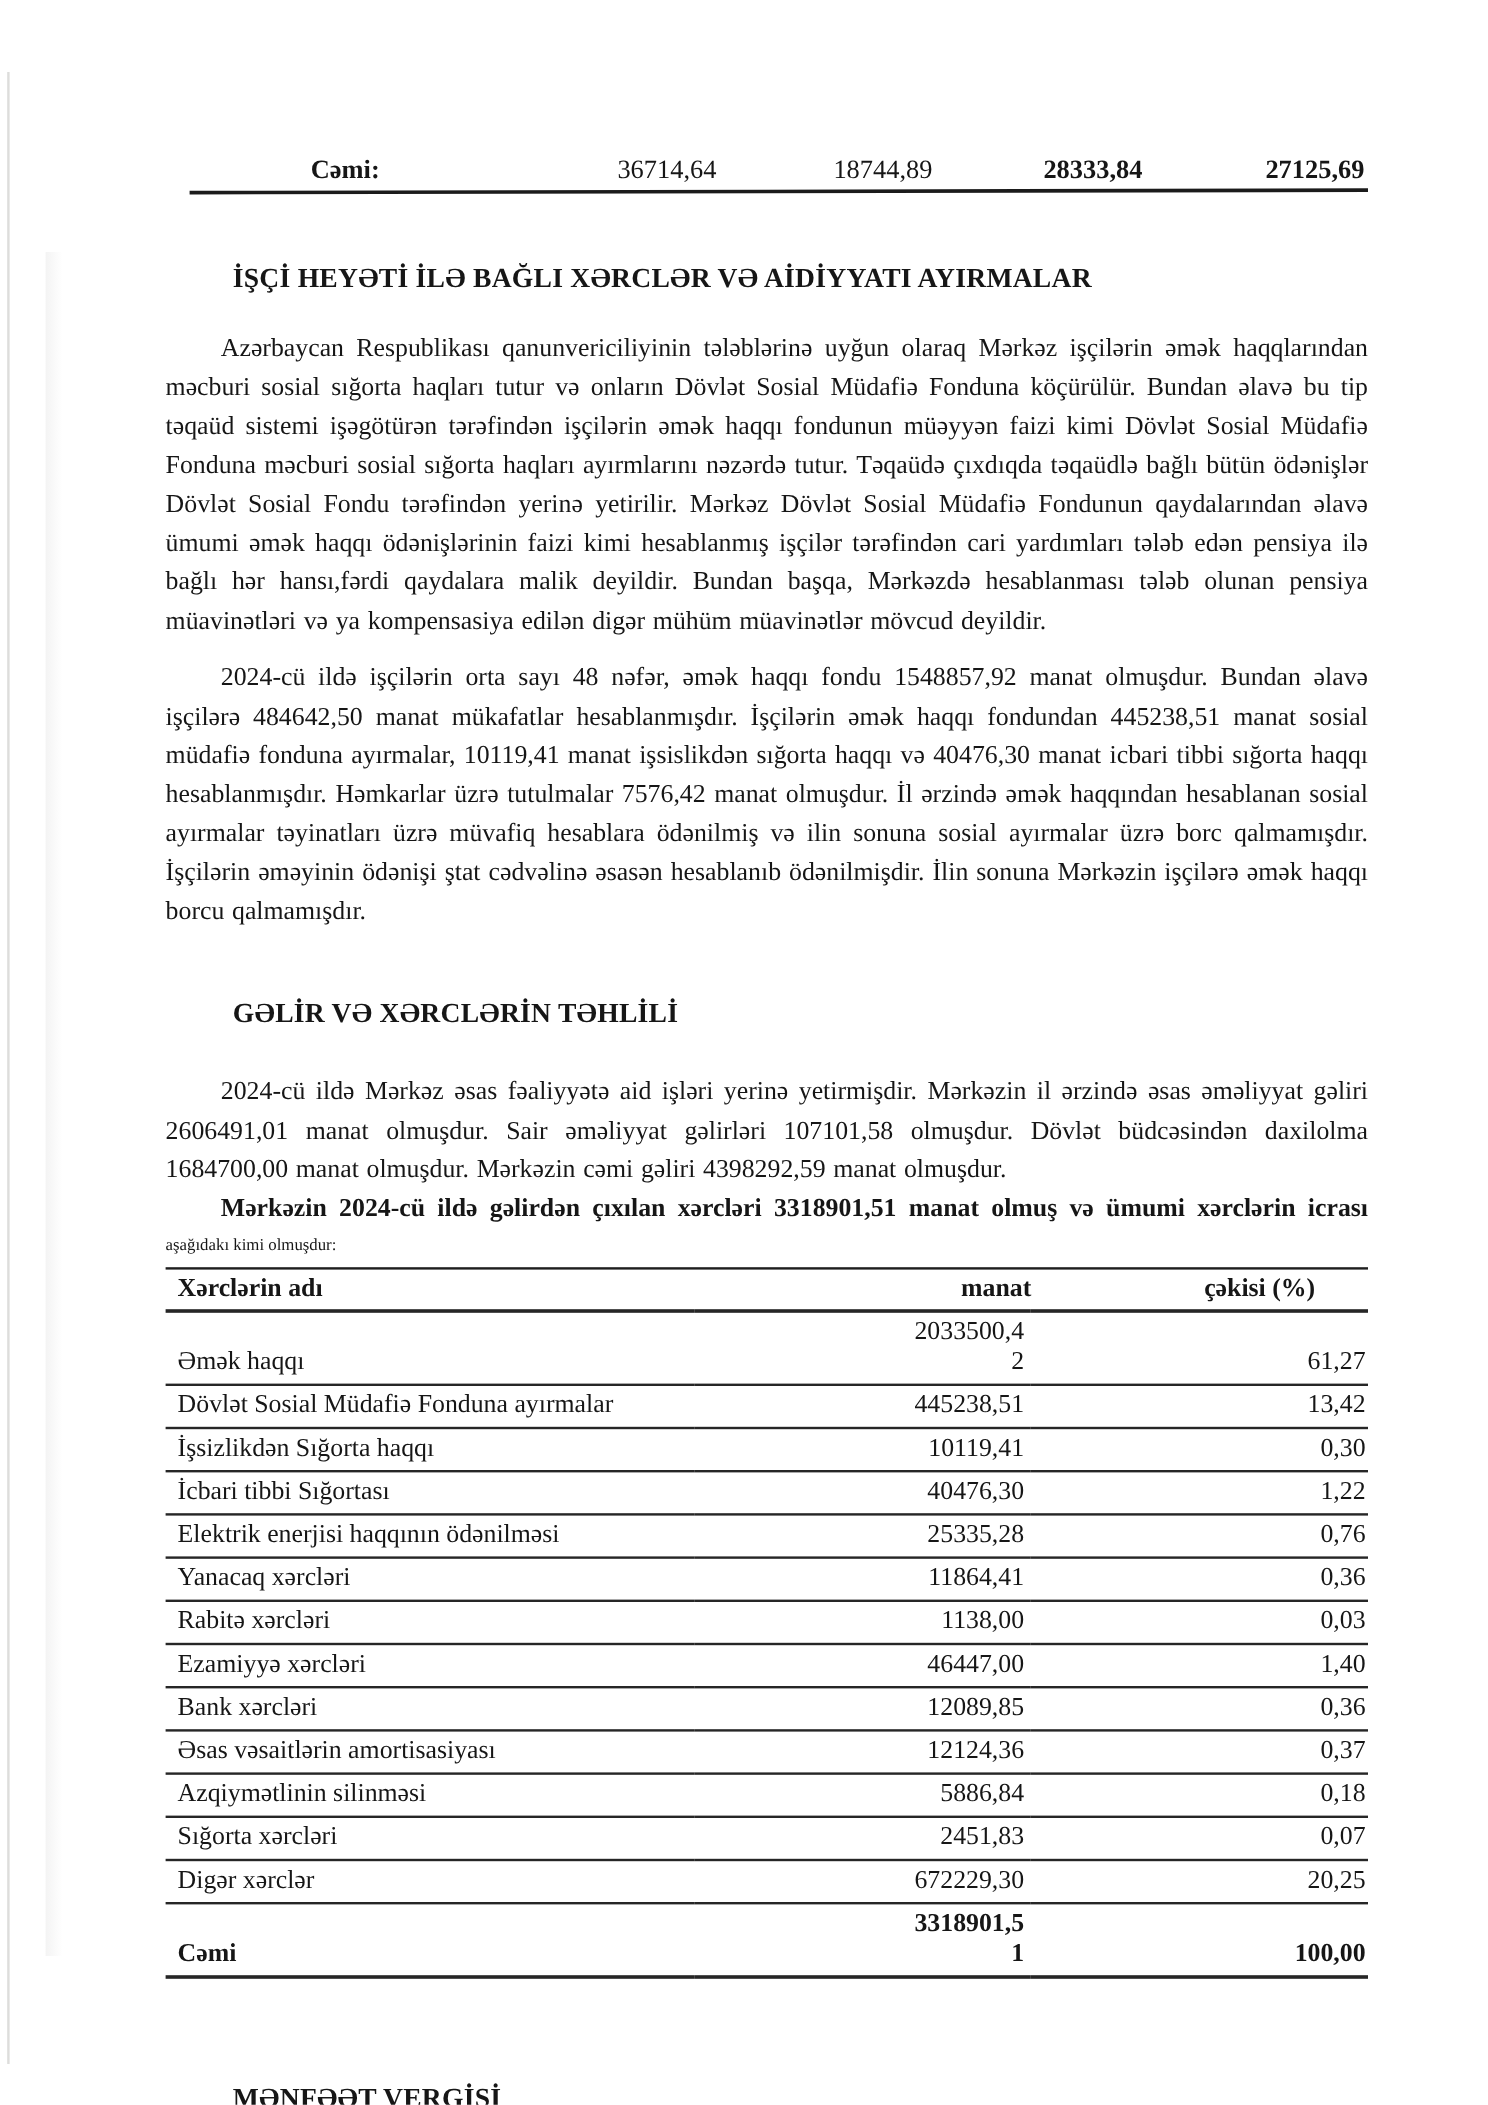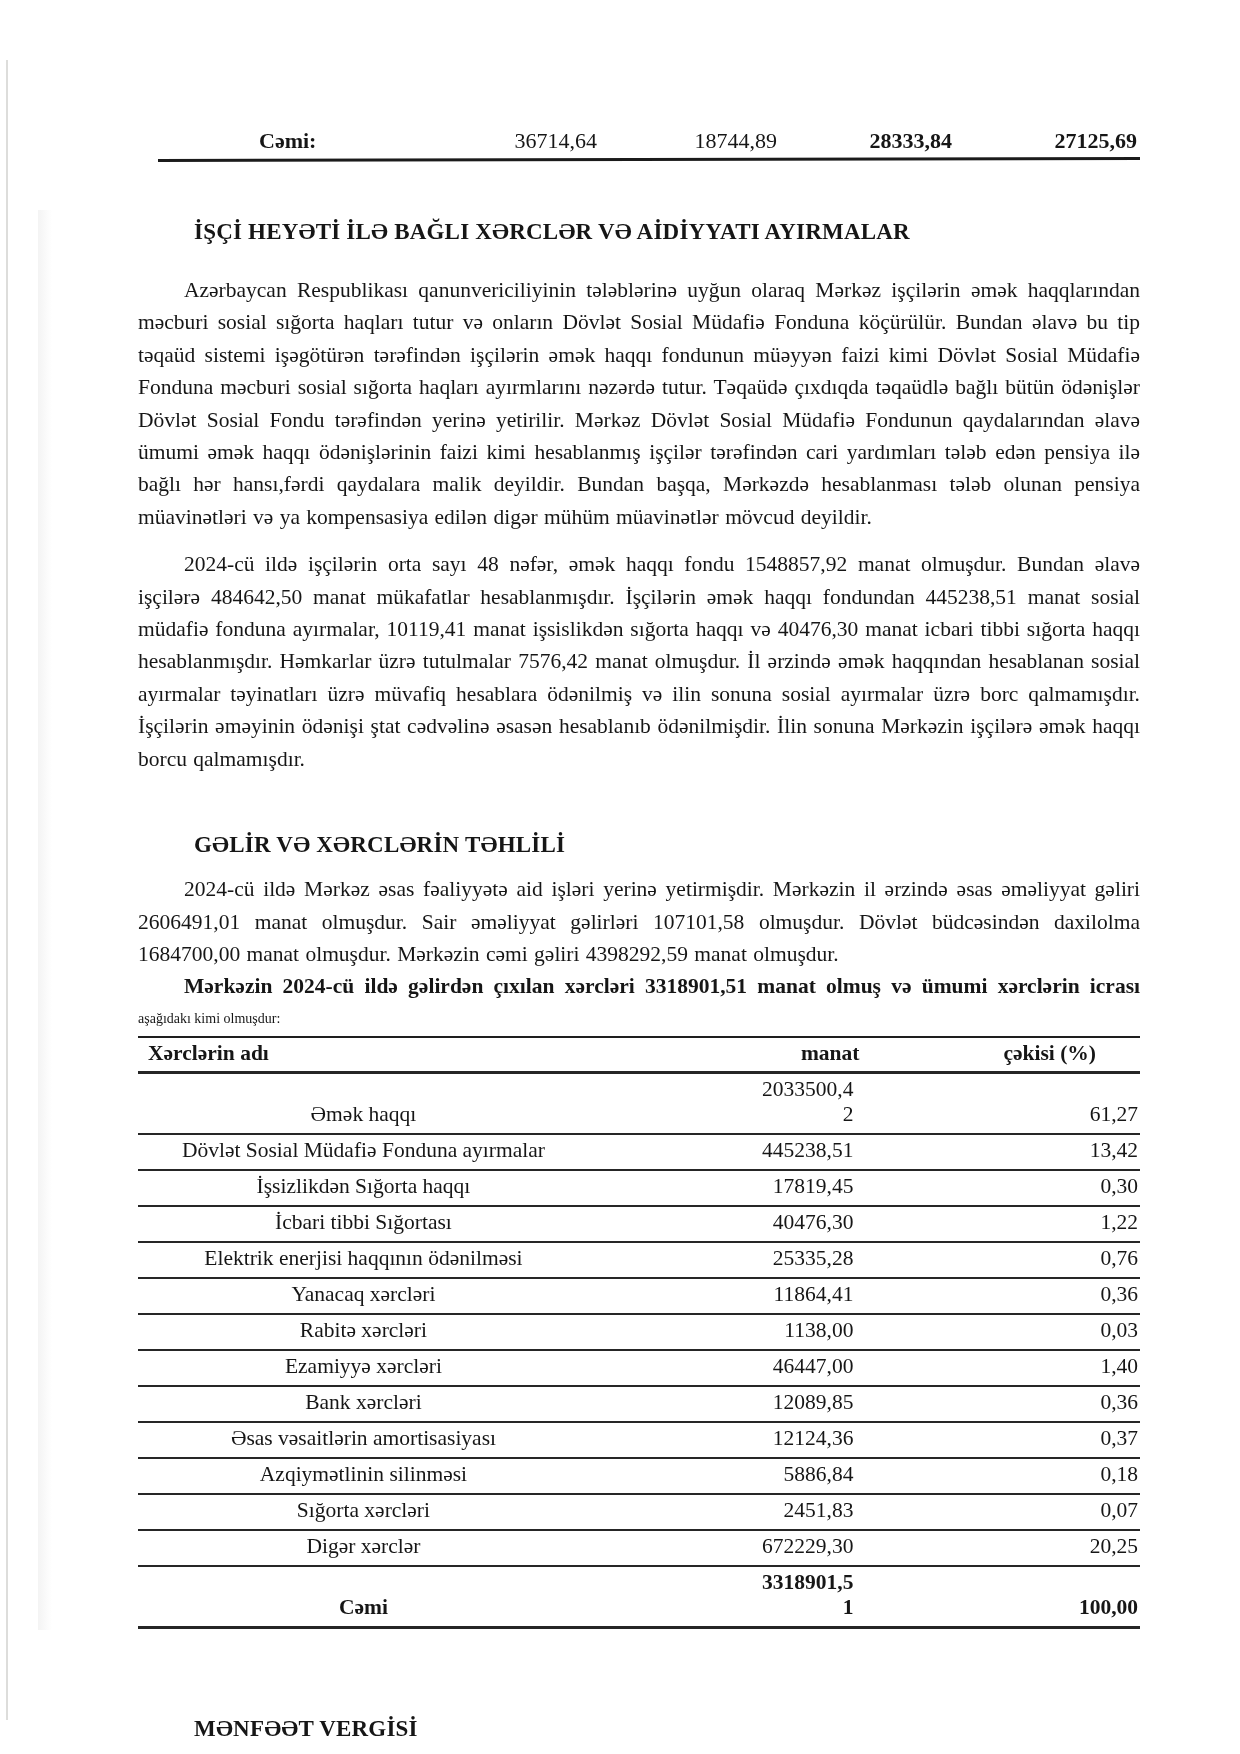--- a/index.html
+++ b/index.html
@@ -32,38 +32,38 @@
   .doc-heading { font-weight:bold; font-size:23px; line-height:28px;
                  letter-spacing:0.2px; padding-left:56px; }
   .h1 { margin-top:64px; }
   .h2 { margin-top:56px; }
   .h3 { margin-top:86px; }
 
   .body-para { font-size:21.5px; line-height:32.4px; text-align:justify;
                text-indent:46px; word-spacing:1px; }
   .p1 { margin-top:28px; }
   .p2 { margin-top:15px; }
-  .p3 { margin-top:14px; }
+  .p3 { margin-top:34px; }
   .p4 { margin-top:0; text-align-last:justify;font-weight:bold; }
 
   .lead-line { display:flex; align-items:baseline; font-size:14px; line-height:32.4px;
                border-bottom:2px solid #1e1e1e; padding-bottom:1px; }
   .lead-line .lead-text { white-space:nowrap; }
 
   
   table.expense { width:100%; border-collapse:collapse; font-size:21.5px; margin-top:0; }
   table.expense th, table.expense td { border-bottom:2px solid #262626; vertical-align:bottom; }
   table.expense col.c1 { width:44%; }
   table.expense col.c2 { width:28%; }
   table.expense col.c3 { width:28%; }
   th.name-h { text-align:left; padding:3px 0 5px 10px; font-weight:bold; }
   th.manat-h { text-align:right; padding:3px 0 5px 0; font-weight:bold; }
   th.pct-h { text-align:right; padding:3px 44px 5px 0; font-weight:bold; }
   thead th { border-bottom-width:3px !important; }
-  td.name-cell { text-align:center; padding:3px 0 6px 10px; }
+  td.name-cell { text-align:left; padding:3px 0 6px 10px; }
   td.manat-cell { text-align:right; padding:3px 6px 6px 0; white-space:pre-line; }
   td.pct-cell { text-align:right; padding:3px 2px 6px 0; }
   tr.total-tr td { font-weight:bold; border-bottom-width:3px; }
 </style>
 </head>
 <body>
 
 <div class="page">
   <div class="edge-line"></div>
   <div class="smudge"></div>
@@ -110,21 +110,21 @@
 2</td>
             <td class="pct-cell">61,27</td>
           </tr>
           <tr>
             <td class="name-cell">Dövlət Sosial Müdafiə Fonduna ayırmalar</td>
             <td class="manat-cell">445238,51</td>
             <td class="pct-cell">13,42</td>
           </tr>
           <tr>
             <td class="name-cell">İşsizlikdən Sığorta haqqı</td>
-            <td class="manat-cell">17819,45</td>
+            <td class="manat-cell">10119,41</td>
             <td class="pct-cell">0,30</td>
           </tr>
           <tr>
             <td class="name-cell">İcbari tibbi Sığortası</td>
             <td class="manat-cell">40476,30</td>
             <td class="pct-cell">1,22</td>
           </tr>
           <tr>
             <td class="name-cell">Elektrik enerjisi haqqının ödənilməsi</td>
             <td class="manat-cell">25335,28</td>

